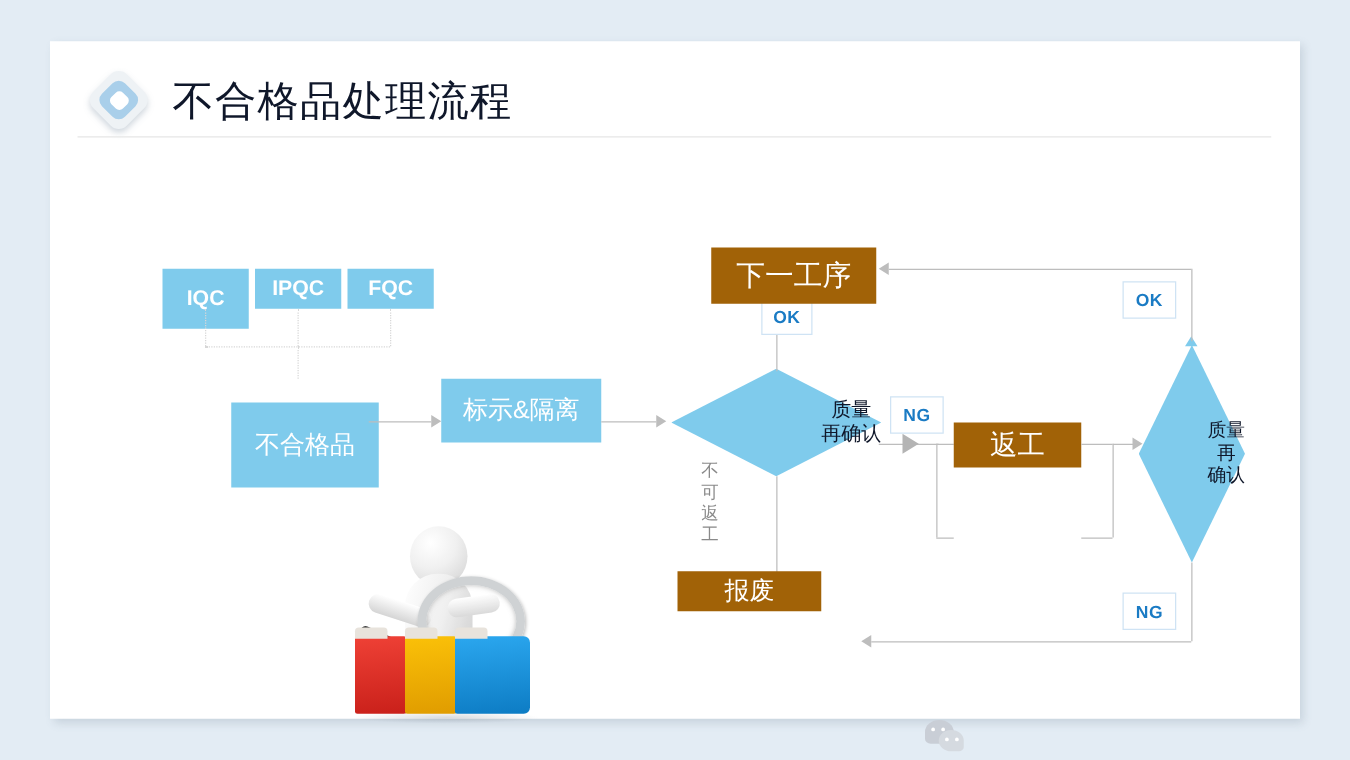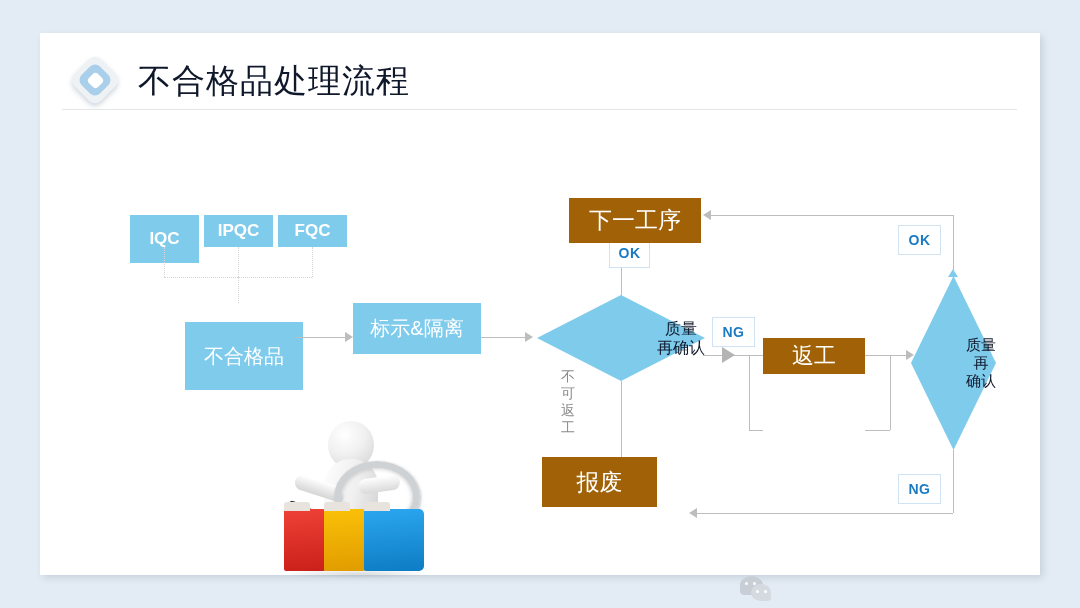--- a/index.html
+++ b/index.html
@@ -348,21 +348,21 @@
 
     <div class="ln v" style="left:581px; top:348px; height:97px;"></div>
     <div class="arw down" style="left:576px; top:443px;"></div>
     <div class="vlabel" style="left:519px; top:335px;">
       <div>不</div>
       <div>可</div>
       <div>返</div>
       <div>工</div>
     </div>
 
-    <div class="node dark" style="left:502px; top:424px; width:115px; height:50px; font-size:23px;">
+    <div class="node dark" style="left:502px; top:424px; width:115px; height:32px; font-size:20px;">
       <span>报废</span>
     </div>
 
     <div class="illus">
       <div class="fig-shadow"></div>
       <div class="fig-head"></div>
       <div class="fig-body"></div>
       <div class="fig-armL"></div>
       <div class="fig-armR"></div>
       <div class="mag-handle"></div>

